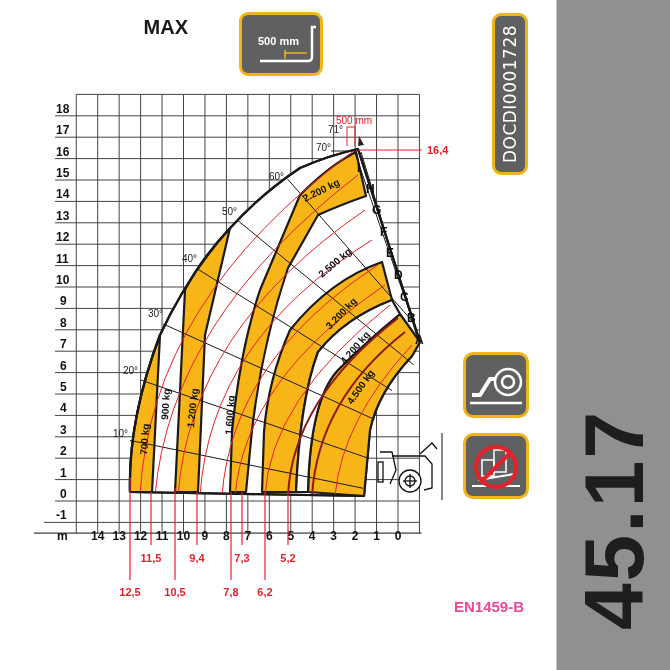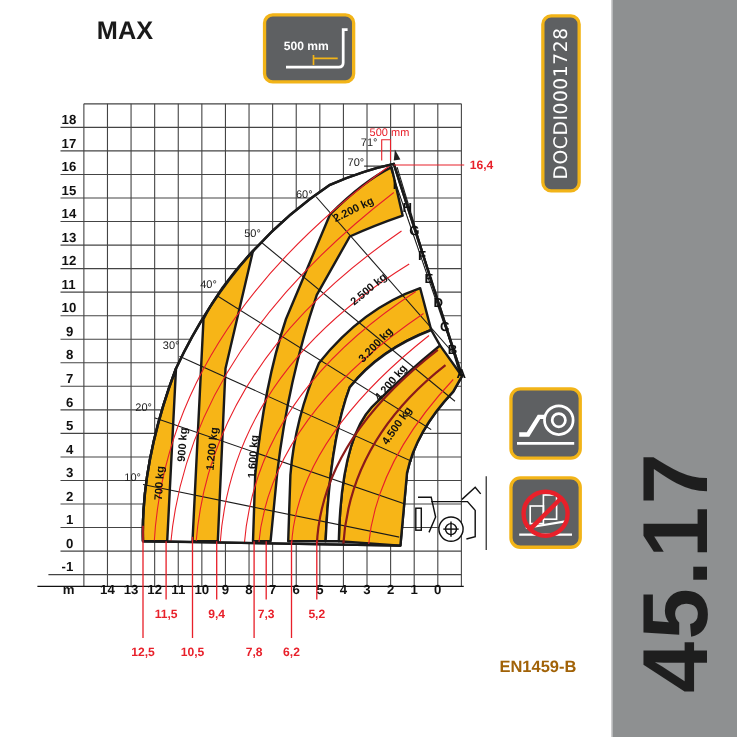--- a/index.html
+++ b/index.html
@@ -1,24 +1,24 @@
 <!DOCTYPE html>
 <html><head>
 <meta charset="utf-8">
 <style>
   html,body{margin:0;padding:0;background:#fff;}
   body{width:670px;height:670px;position:relative;overflow:hidden;font-family:"Liberation Sans",sans-serif;}
-  .max-title{position:absolute;left:88px;top:16px;width:100px;text-align:left;font-weight:bold;font-size:23px;line-height:23px;color:#1a1a1a;}
+  .max-title{position:absolute;left:88px;top:16px;width:100px;text-align:right;font-weight:bold;font-size:20px;line-height:23px;color:#1a1a1a;}
   .badge{position:absolute;left:239px;top:12px;width:84px;height:64px;background:#5e6062;border:3px solid #f2b418;border-radius:9px;box-sizing:border-box;}
   .doc-badge{position:absolute;left:492px;top:13px;width:36px;height:162px;background:#5e6062;border:3px solid #f2b418;border-radius:9px;box-sizing:border-box;}
   .doc-badge span{position:absolute;left:50%;top:50%;transform:translate(-50%,-50%) rotate(-90deg);color:#fff;font-size:17px;letter-spacing:0.5px;white-space:nowrap;font-family:"DejaVu Sans",sans-serif;}
   .side-panel{position:absolute;left:556px;top:0;width:114px;height:670px;background:#8e9091;border-left:1px solid #c8c9ca;}
   .model{position:absolute;left:50%;top:520px;transform:translate(-50%,-50%) rotate(-90deg);font-size:84px;font-weight:bold;color:#1e1e1e;white-space:nowrap;letter-spacing:2px;}
   .icon-box{position:absolute;left:463px;width:66px;height:66px;background:#5e6062;border:3px solid #f2b418;border-radius:10px;box-sizing:border-box;}
-  .standard{position:absolute;left:454px;top:598px;font-weight:bold;font-size:15px;color:#a16207;}
+  .standard{position:absolute;left:454px;top:598px;font-weight:bold;font-size:15px;color:#ec4899;}
   svg{position:absolute;left:0;top:0;}
 </style>
 </head>
 <body>
 
 <div class="max-title">
   <div>MAX</div>
 </div>
 
 <div class="badge">

